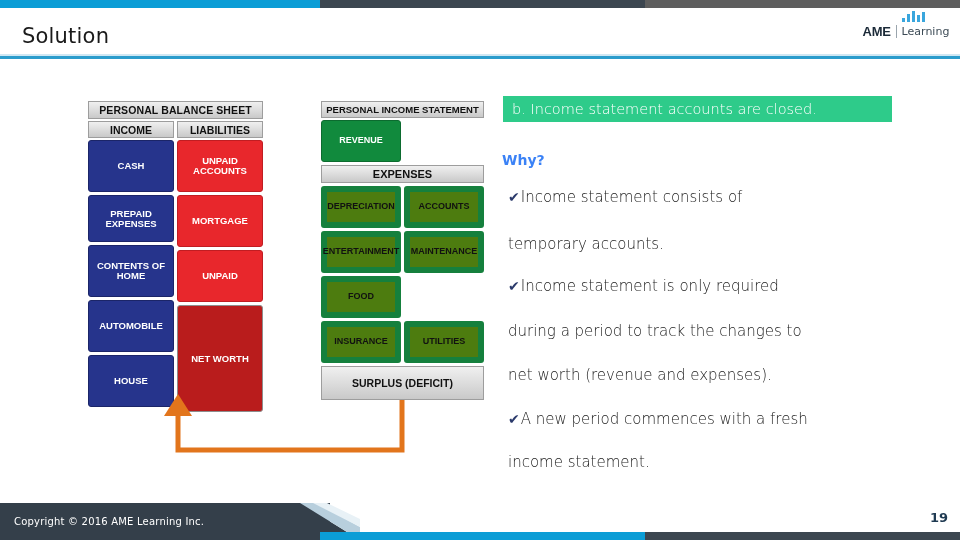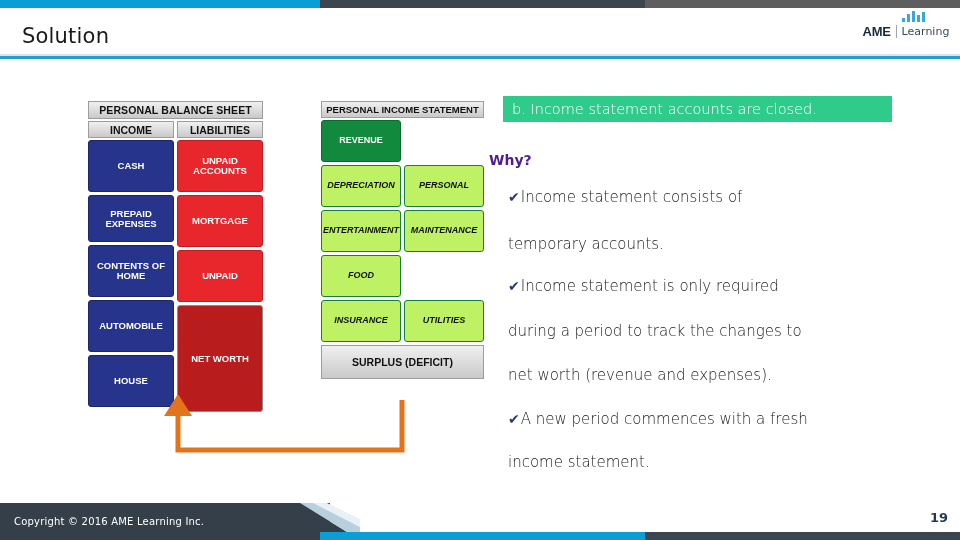--- a/index.html
+++ b/index.html
@@ -43,21 +43,21 @@
     box-sizing:border-box;
     display:flex;align-items:center;justify-content:center;text-align:center;
     font-weight:bold;line-height:1.05;
     border-radius:3px;
     font-family:"Liberation Sans",sans-serif;
   }
   .c-blue{background:#26348c;color:#fff;border:1px solid #1b2568;}
   .c-red{background:#e8272c;color:#fff;border:1px solid #c01d22;}
   .c-gray{background:#b91c1c;color:#fff;border:1px solid #8d8d8d;}
   .c-green{background:#118a3d;color:#fff;border:1px solid #0c6b2f;}
-  .c-yellow{background:#bef264;color:#111;border:1px solid #15803d;font-style:italic;}
+  .c-yellow{background:#4d7c0f;color:#111;border:6px solid #15803d;}
 
   
   #bs{left:88px;top:101px;width:175px;}
   #bs .band.title{height:18px;font-size:10.5px;width:175px;letter-spacing:.1px;}
   #bs .subrow{display:flex;gap:3px;margin-top:2px;}
   #bs .band.sub{height:17px;font-size:10.5px;width:86px;}
   #bs .body{margin-top:2px;display:flex;gap:3px;}
   #bs .col{display:flex;flex-direction:column;gap:3px;width:86px;}
   #bs .cell{width:86px;font-size:9.5px;}
 
@@ -76,22 +76,22 @@
 
   
   #green-banner{
     position:absolute;left:503px;top:96px;width:389px;height:26px;
     background:#2ecb8a;color:#ffffff;
     display:flex;align-items:center;
     padding-left:9px;box-sizing:border-box;
     font-size:14.5px;font-family:"DejaVu Sans",sans-serif;font-weight:300;
   }
   #why{
-    position:absolute;left:489px;top:152px;
-    font-size:14px;font-weight:bold;color:#4c1d95;
+    position:absolute;left:502px;top:152px;
+    font-size:14px;font-weight:bold;color:#3b82f6;
     font-family:"DejaVu Sans",sans-serif;
   }
   .bullet-line{
     position:absolute;left:508px;width:400px;
     font-size:15px;color:#222;
     font-family:"DejaVu Sans",sans-serif;font-weight:300;
     white-space:nowrap;
   }
   .bullet-line .tick{color:#2b3a6b;font-size:14px;margin-right:1px;}
 
@@ -163,24 +163,25 @@
         <div class="cell c-red" style="height: 52px;">MORTGAGE</div>
         <div class="cell c-red" style="height: 52px;">UNPAID</div>
         <div class="cell c-gray" style="height: 107px;">NET WORTH</div>
       </div>
   </div>
 </div>
 
 <div class="acct-table" id="is">
   <div class="band title">PERSONAL INCOME STATEMENT</div>
   <div class="cell c-green revenue">REVENUE</div>
+  <div class="band exp">EXPENSES</div>
   <div class="grid" id="is-grid">
       <div class="grow">
         <div class="cell c-yellow">DEPRECIATION</div>
-        <div class="cell c-yellow">PERSONAL</div>
+        <div class="cell c-yellow">ACCOUNTS</div>
       </div>
       <div class="grow">
         <div class="cell c-yellow">ENTERTAINMENT</div>
         <div class="cell c-yellow">MAINTENANCE</div>
       </div>
       <div class="grow">
         <div class="cell c-yellow">FOOD</div>
       </div>
       <div class="grow">
         <div class="cell c-yellow">INSURANCE</div>

